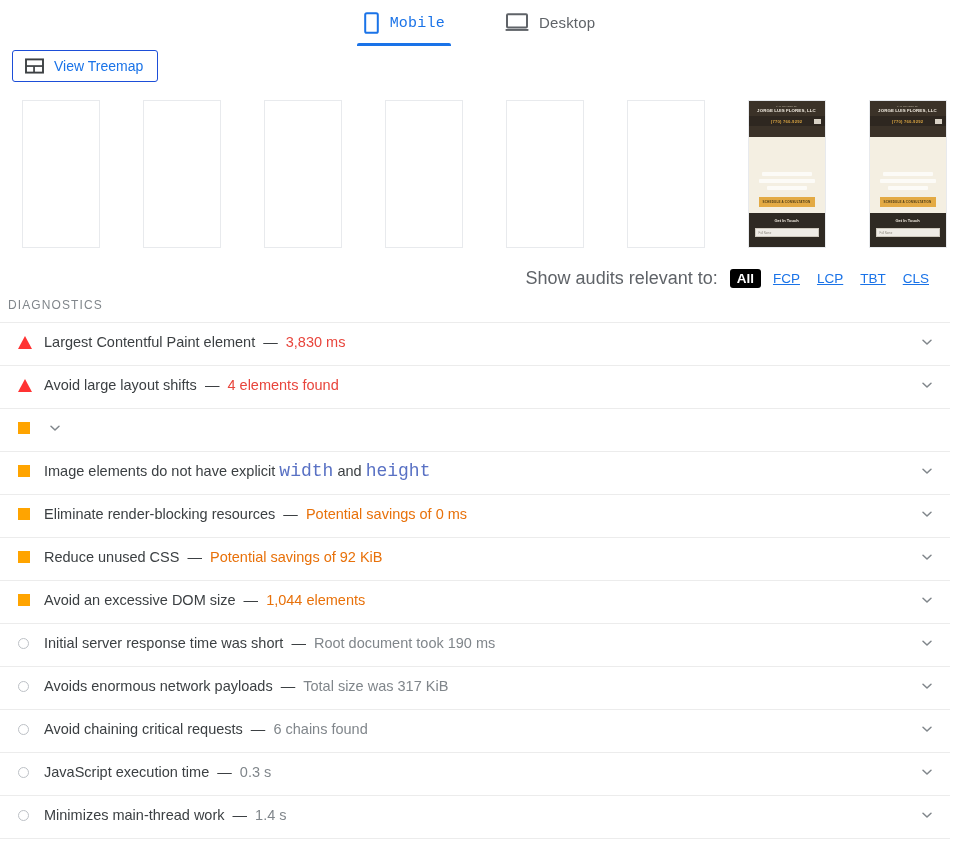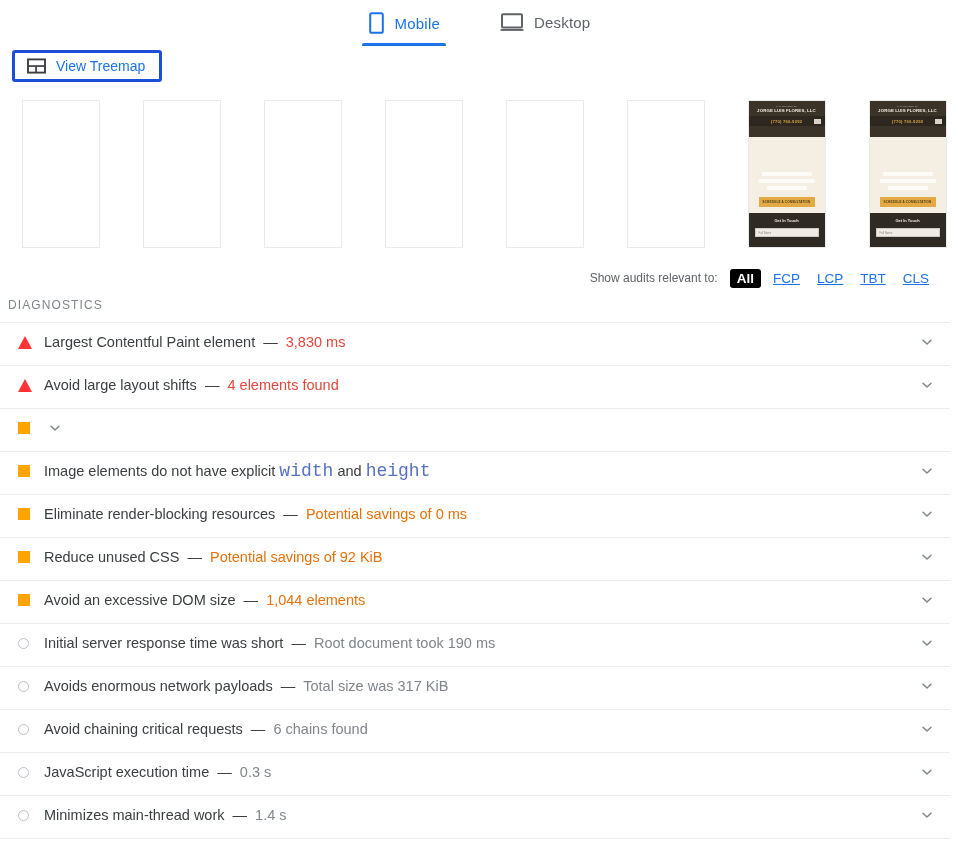--- a/index.html
+++ b/index.html
@@ -35,21 +35,21 @@
     position: relative;
     background: none;
     border: none;
     font-family: inherit;
   }
   .device-tab .dt-label {
     font-size: 15px;
     letter-spacing: .2px;
     color: #5f6368;
   }
-  .device-tab.active .dt-label { color: #1a73e8; }
+  .device-tab.active .dt-label { color: #1a73e8; font-family: Liberation Mono, monospace; }
   .device-tab.active::after {
     content: "";
     position: absolute;
     left: 0; right: 0; bottom: 0;
     height: 3px;
     background: #1a73e8;
     border-radius: 2px 2px 0 0;
   }
   .icon-svg { display: block; }
 
@@ -60,21 +60,21 @@
     display: flex;
     align-items: center;
   }
   .treemap-btn {
     display: inline-flex;
     align-items: center;
     gap: 10px;
     height: 32px;
     padding: 0 14px 0 12px;
     background: #fff;
-    border: 3px solid #1d4ed8;
+    border: 1px solid #1d4ed8;
     border-radius: 3px;
     cursor: pointer;
     font-family: inherit;
   }
   .treemap-btn .tm-label {
     font-size: 14px;
     color: #1a73e8;
   }
 
   
@@ -198,21 +198,21 @@
   
   .filter-row {
     display: flex;
     justify-content: flex-end;
     align-items: center;
     gap: 7px;
     padding: 10px 24px 0 0;
     height: 38px;
   }
   .filter-label {
-    font-size: 12px;
+    font-size: 18px;
     color: #5f6368;
     margin-right: 5px;
   }
   .chip {
     font-size: 13.5px;
     color: #1a73e8;
     text-decoration: underline;
     padding: 2px 5px;
     cursor: pointer;
     border: none;

